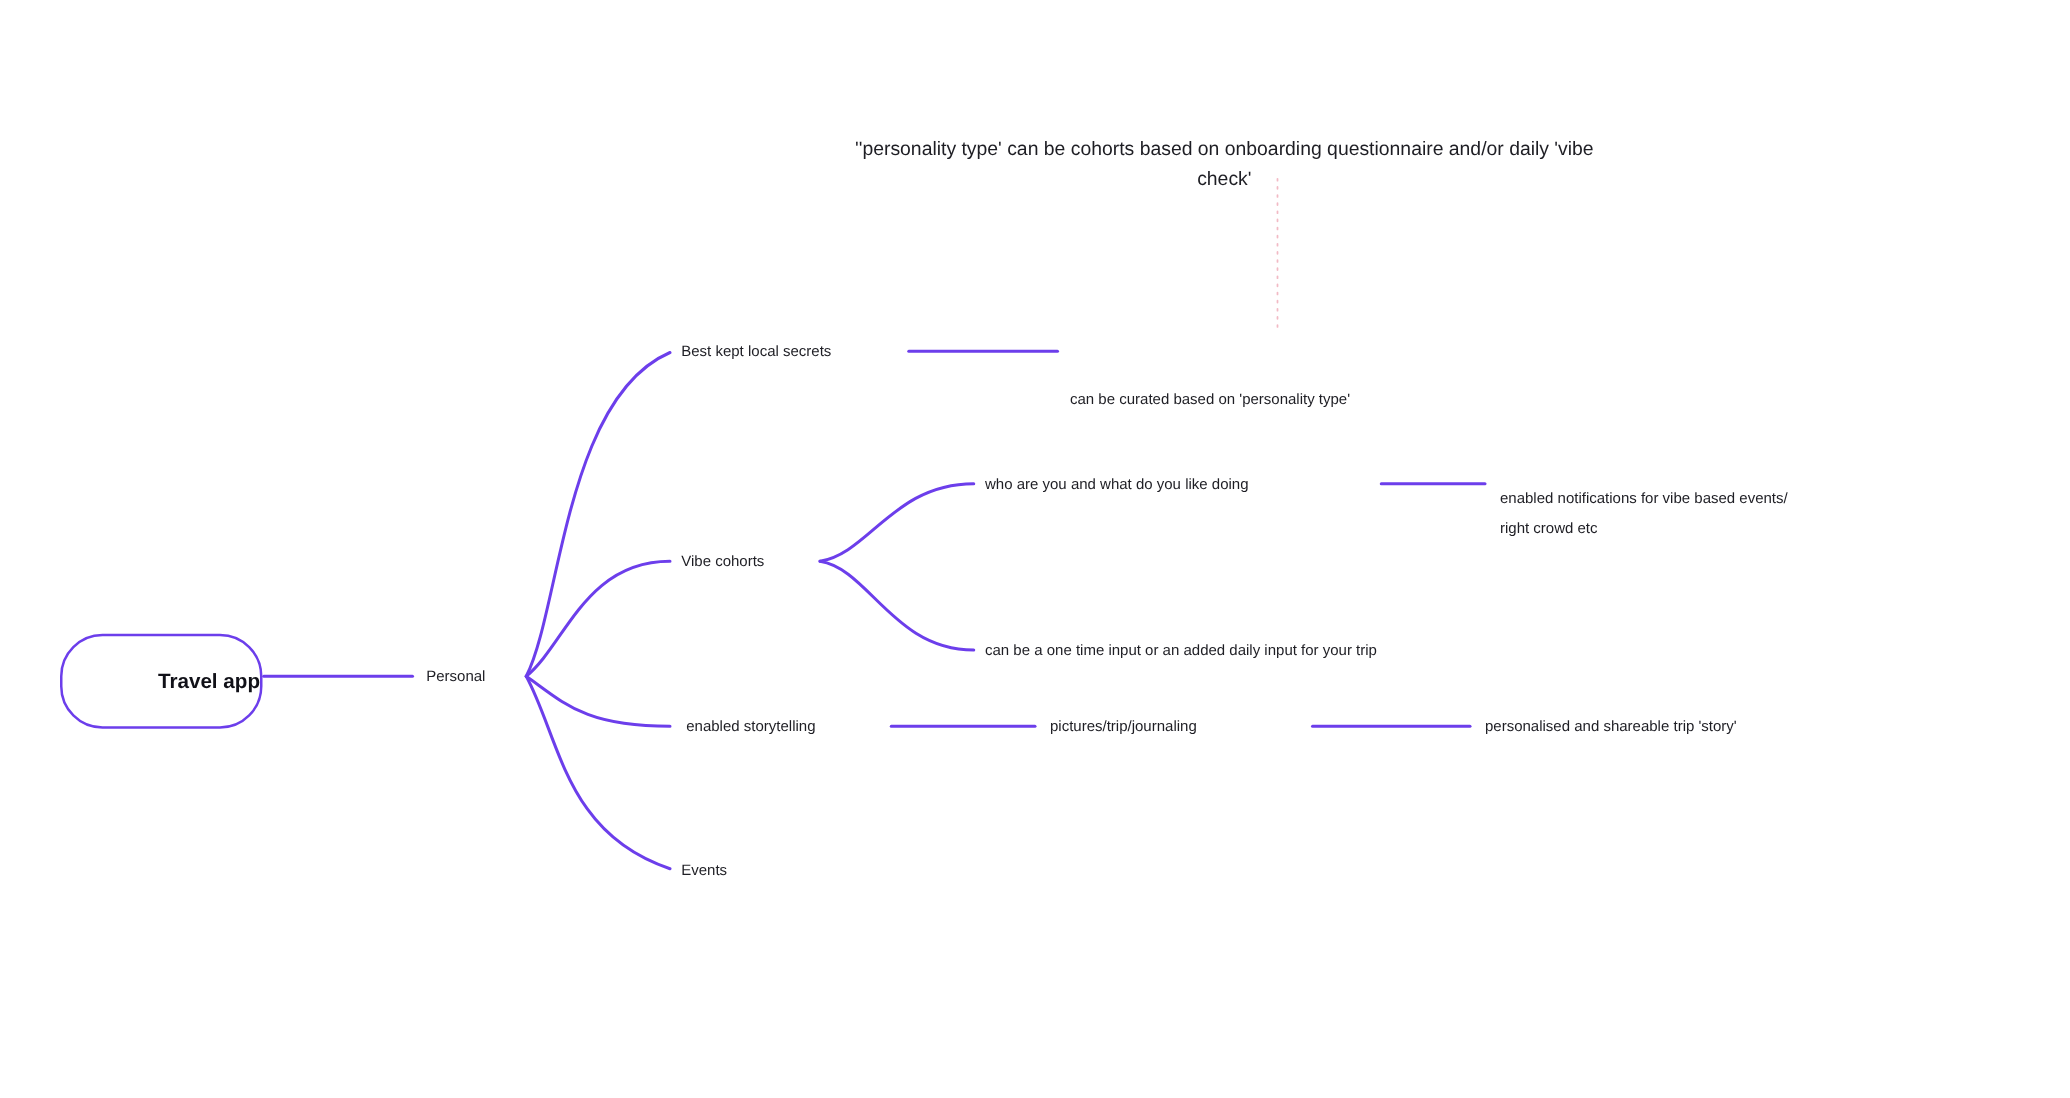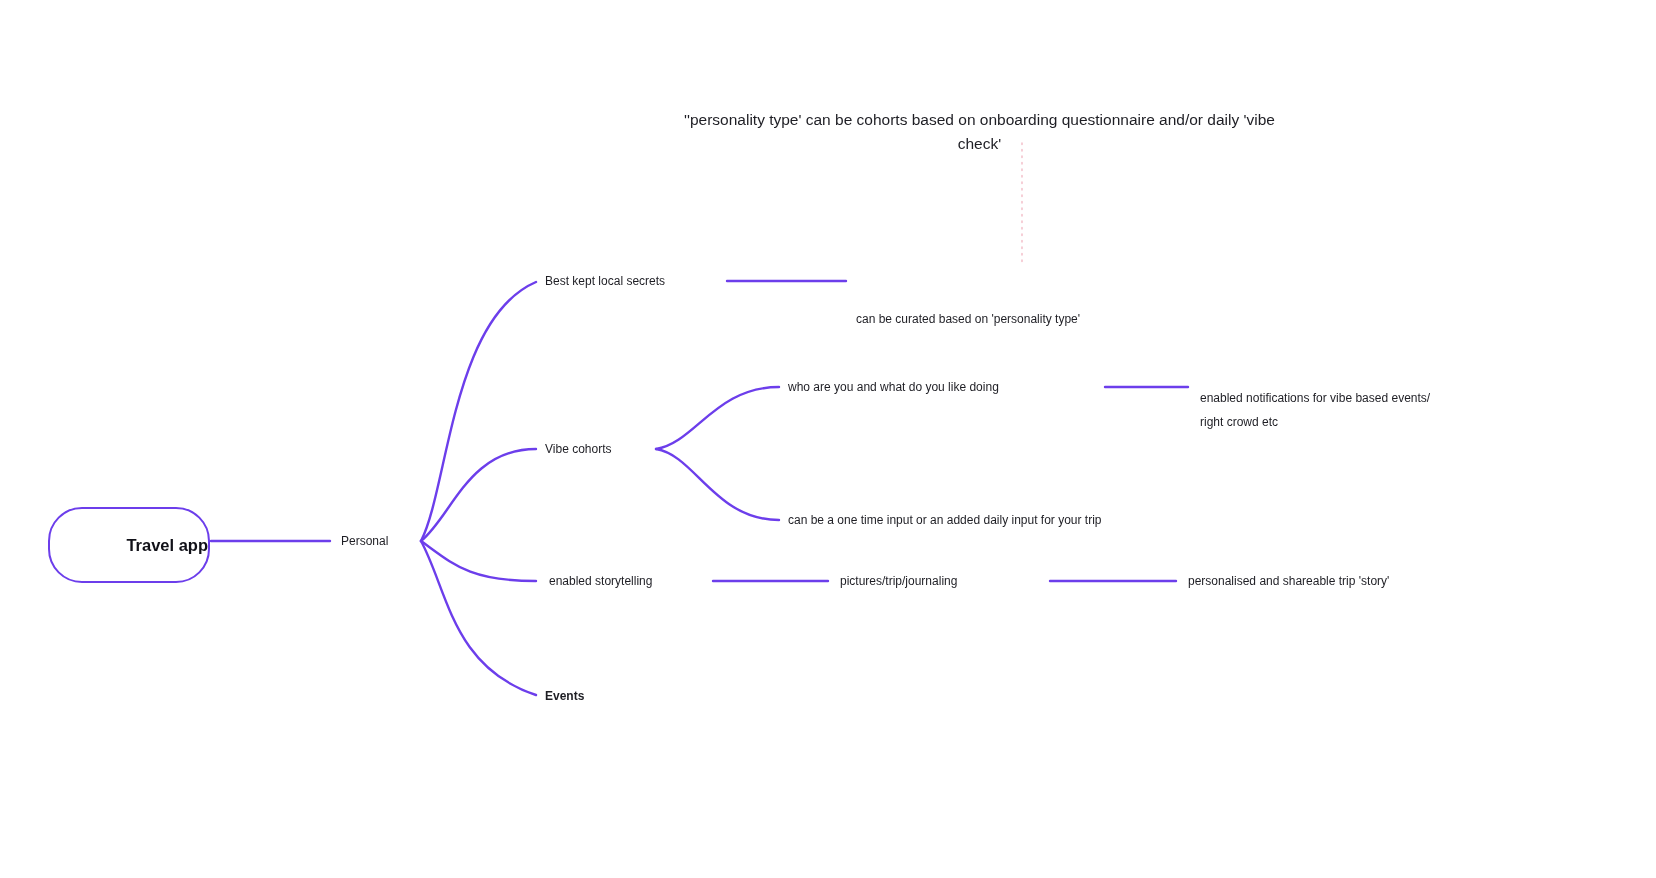--- a/index.html
+++ b/index.html
@@ -51,21 +51,21 @@
   #n-personal{left:341px;top:531px;}
   #n-best{left:545px;top:271px;}
   #n-curated{left:856px;top:271px;margin-top:38px;}
   #n-vibe{left:545px;top:439px;}
   #n-who{left:788px;top:377px;}
   #n-notif{left:1200px;top:363px;}
   #n-onetime{left:788px;top:510px;}
   #n-story{left:521px;top:571px;margin-left:28px;}
   #n-pics{left:840px;top:571px;}
   #n-shareable{left:1188px;top:571px;}
-  #n-events{left:545px;top:686px;font-weight:bold;}
+  #n-events{left:545px;top:686px;}
 </style>
 </head>
 <body>
 
 <div id="canvas">
 
   <svg id="edges" viewBox="0 0 1656 878" fill="none" xmlns="http://www.w3.org/2000/svg">
 
     <path d="M211,541 L330,541" stroke-width="2.4" stroke-linecap="round" stroke="#6C3EEB"></path>
 

